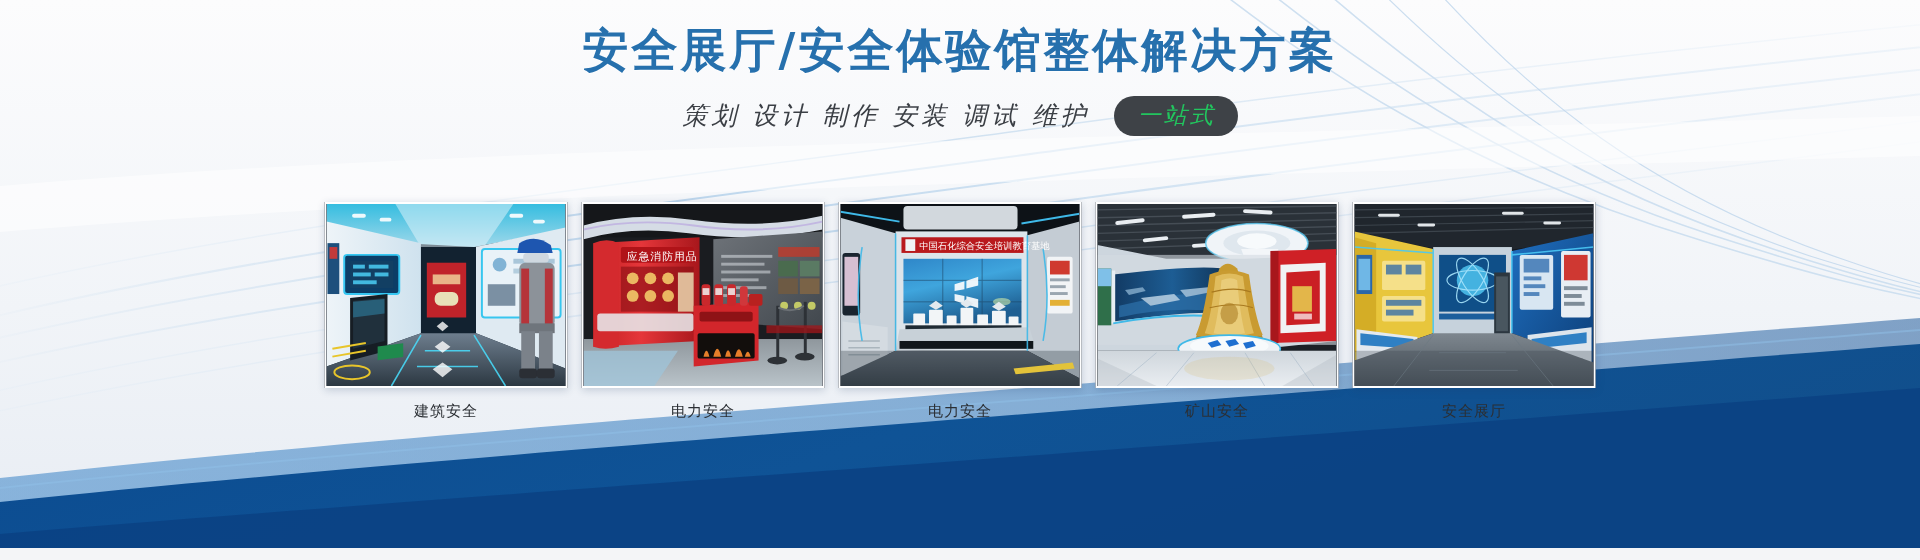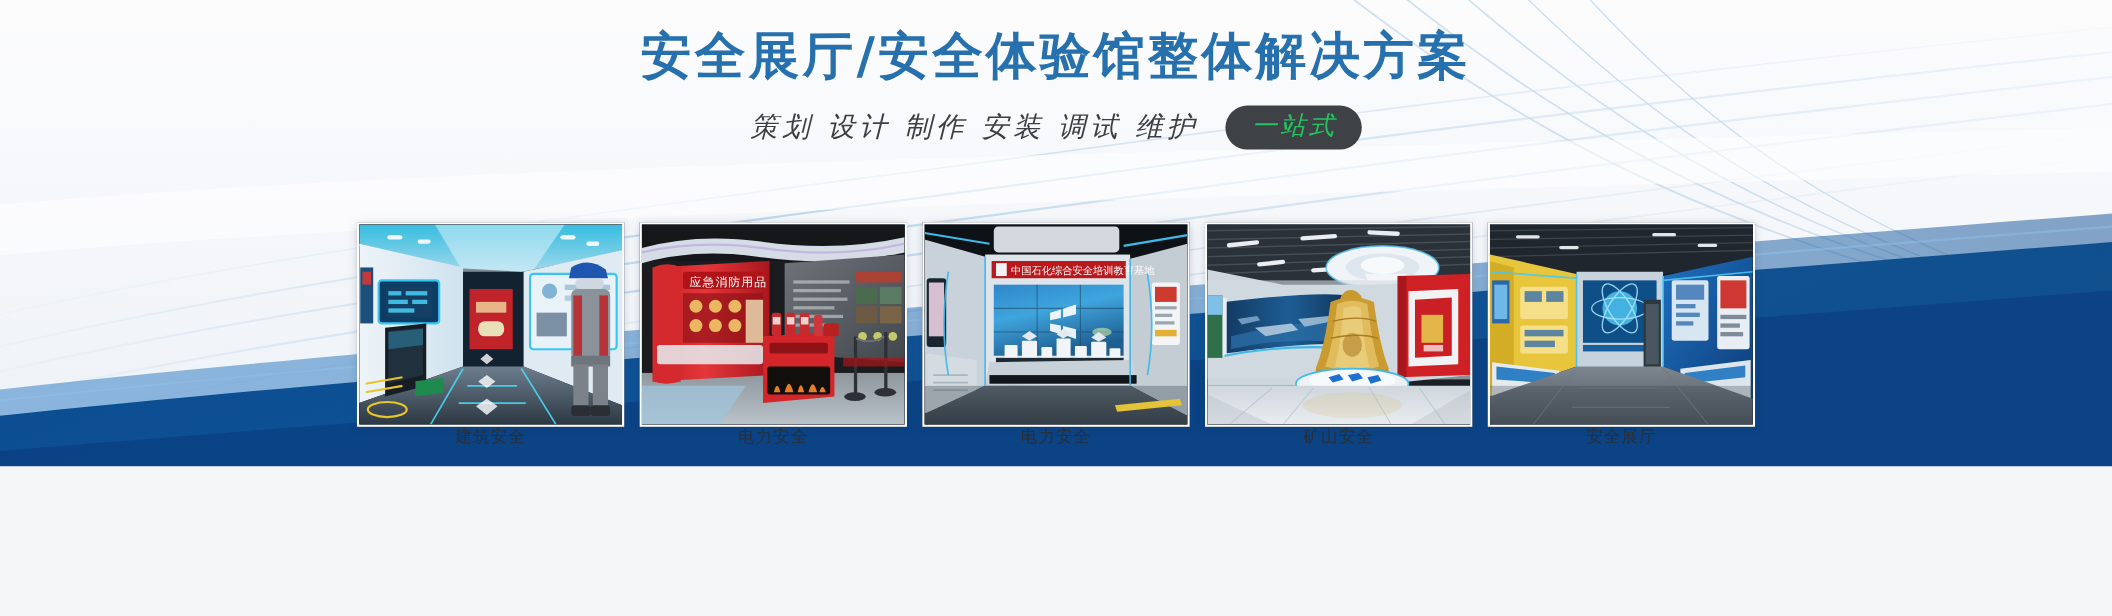--- a/index.html
+++ b/index.html
@@ -4,21 +4,21 @@
 <style>
   * { box-sizing: border-box; margin: 0; padding: 0; }
   html, body {
     width: 1920px; height: 560px;
     overflow: hidden;
     font-family: "Liberation Sans", "DejaVu Sans", sans-serif;
     background: #f4f5f7;
   }
   #banner {
     position: relative;
-    width: 1920px; height: 424px;
+    width: 1920px; height: 548px;
     background: linear-gradient(180deg,#fbfbfc 0%, #f2f4f7 45%, #eef1f5 70%, #e9edf3 100%);
     overflow: hidden;
   }
 
   
   .bg-layer { position:absolute; inset:0; pointer-events:none; }
   .bg-layer svg { display:block; width:1920px; height:560px; }
 
   
   .head {
@@ -73,20 +73,21 @@
   .thumb {
     width: 243px; height: 186px;
     border: 2px solid #ffffff;
     box-shadow: 0 2px 8px rgba(30,60,100,.22);
     overflow: hidden;
     position: relative;
     background: #0b1522;
   }
   .thumb svg { display:block; width:100%; height:100%; }
   .caption {
+    margin-top: 14px;
     text-align: center;
     font-size: 15px;
     color: #2b2f34;
     letter-spacing: 1px;
     font-family: "DejaVu Sans", "Liberation Sans", sans-serif;
   }
 
   
   .ribbon { position:absolute; left:0; right:0; bottom:0; height:260px; z-index:4; pointer-events:none; }
   .ribbon svg { display:block; width:1920px; height:260px; }

